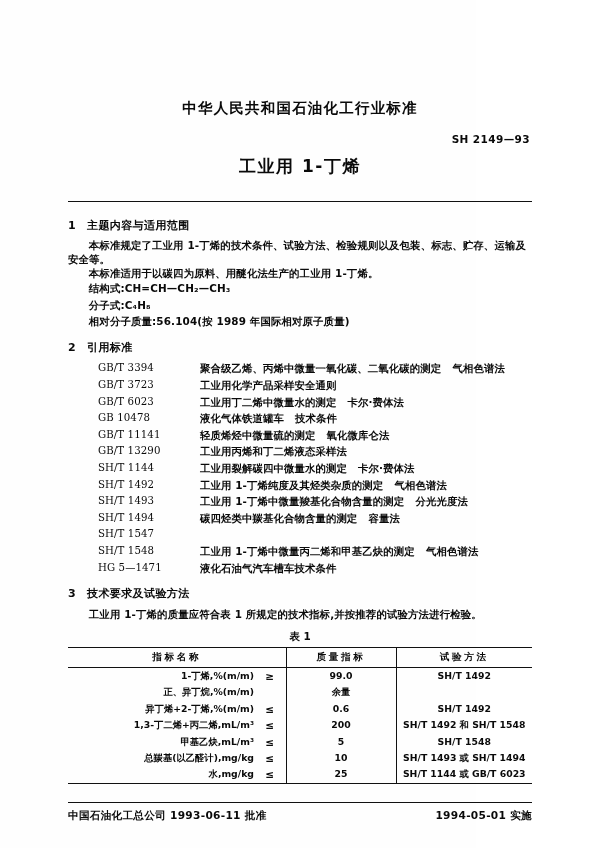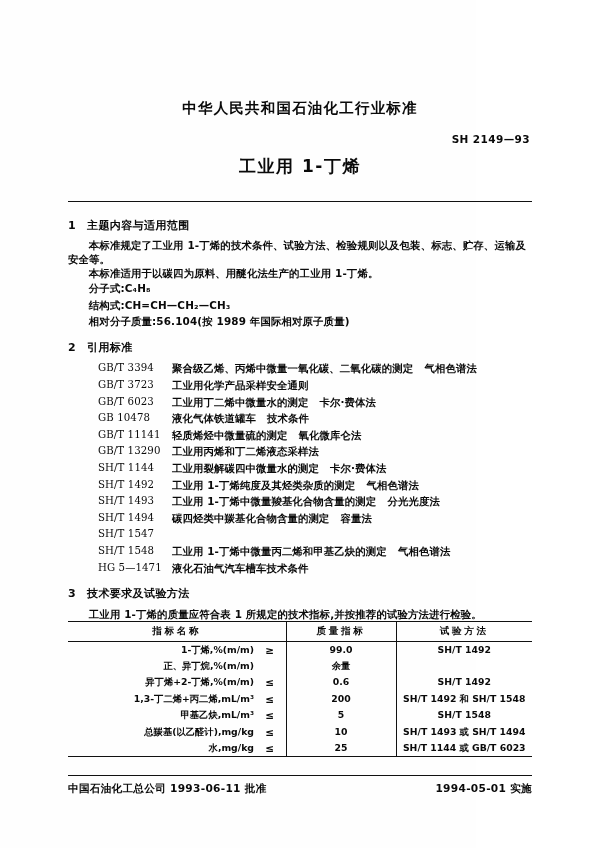--- a/index.html
+++ b/index.html
@@ -100,20 +100,21 @@
   .ref-list {
     margin: 3px 0 0 0;
     padding: 0;
     list-style: none;
   }
   .ref-item {
     display: flex;
     padding-left: 30px;
     line-height: 16.6px;
     letter-spacing: 0.1px;
+    gap: 28px;
   }
   .ref-code {
     flex: 0 0 auto;
     min-width: 74px;
     font-weight: normal;
     font-family: "DejaVu Serif", "Liberation Serif", serif;
     font-size: 10.2px;
   }
   .ref-title {
     font-weight: bold;
@@ -207,22 +208,22 @@
     </div>
     <div class="header-rule"></div>
 
     <div class="body-area">
 
       <div class="sec-head">
         <span class="num">1</span><span>主题内容与适用范围</span>
       </div>
       <p class="para">本标准规定了工业用 1-丁烯的技术条件、试验方法、检验规则以及包装、标志、贮存、运输及安全等。</p>
       <p class="para">本标准适用于以碳四为原料、用醚化法生产的工业用 1-丁烯。</p>
+      <p class="sub-line">结构式:CH=CH—CH₂—CH₃</p>
       <p class="sub-line">分子式:C₄H₈</p>
-      <p class="sub-line">结构式:CH=CH—CH₂—CH₃</p>
       <p class="sub-line">相对分子质量:56.104(按 1989 年国际相对原子质量)</p>
 
       <div class="sec-head">
         <span class="num">2</span><span>引用标准</span>
       </div>
       <ul class="ref-list">
         <li class="ref-item">
           <span class="ref-code">GB/T 3394</span>
           <span class="ref-title">聚合级乙烯、丙烯中微量一氧化碳、二氧化碳的测定   气相色谱法</span>
         </li>
@@ -273,20 +274,21 @@
           <span class="ref-code">HG 5—1471</span>
           <span class="ref-title">液化石油气汽车槽车技术条件</span>
         </li>
       </ul>
 
       <div class="sec-head">
         <span class="num">3</span><span>技术要求及试验方法</span>
       </div>
       <p class="para">工业用 1-丁烯的质量应符合表 1 所规定的技术指标,并按推荐的试验方法进行检验。</p>
 
+      <div class="table-caption">表 1</div>
       <table class="spec">
         <colgroup>
           <col style="width:186px">
           <col style="width:32px">
           <col style="width:110px">
           <col style="width:136px">
         </colgroup>
         <thead>
           <tr>
             <th colspan="2">指标名称</th>

